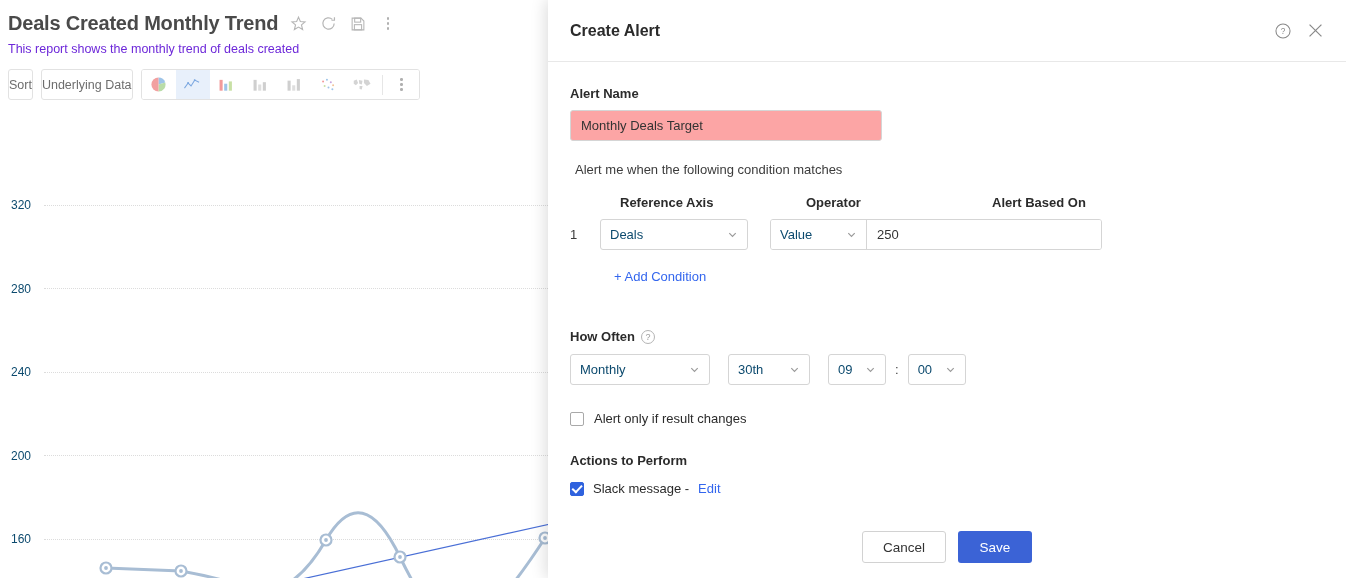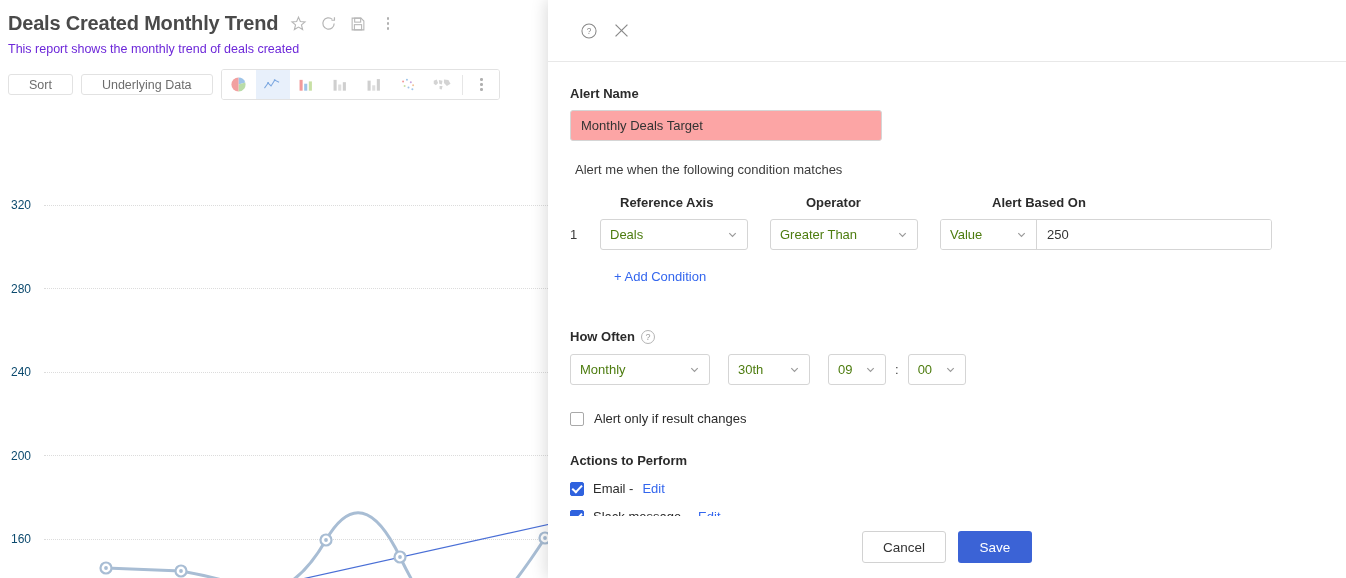--- a/index.html
+++ b/index.html
@@ -62,22 +62,22 @@
   
   #report-toolbar {
     position: absolute;
     left: 8px; top: 69px;
     display: flex;
     align-items: center;
     gap: 8px;
     height: 31px;
   }
   .tb-btn {
-    height: 21px;
-    padding: 0 20px;
+    height: 31px;
+    padding: 0 0;
     border: 1px solid #e2e2e2;
     border-radius: 3px;
     background: #fff;
     display: flex; align-items: center;
     font-size: 12.5px;
     color: #6d6d6d;
     cursor: pointer;
     white-space: nowrap;
   }
   #chart-type-group {
@@ -219,21 +219,21 @@
 
   .sel {
     height: 31px;
     border: 1px solid #d5d5d5;
     border-radius: 3px;
     background: #fff;
     display: flex;
     align-items: center;
     padding: 0 9px;
     font-size: 13px;
-    color: #4d7c0f;
+    color: #0c4a6e;
     cursor: pointer;
     position: relative;
   }
   .sel .sel-val { flex: 1; white-space: nowrap; overflow: hidden; }
   .chev {
     color: #9a9a9a;
     display: inline-flex;
     align-items: center;
     margin-left: 6px;
   }
@@ -536,20 +536,21 @@
         <circle cx="400" cy="447" r="1.9"></circle>
         <circle cx="545" cy="428" r="1.9"></circle>
       </g>
     </svg>
   </div>
 </div>
 
 <div id="modal">
 
   <div id="modal-header">
+    <div id="modal-title">Create Alert</div>
 
     <div class="mh-icon">
       <svg width="18" height="18" viewBox="0 0 24 24" fill="none" stroke="currentColor" stroke-width="1.4">
         <circle cx="12" cy="12" r="9.4"></circle>
         <text x="12" y="16.2" font-size="11" fill="currentColor" stroke="none" text-anchor="middle" font-family="Liberation Sans, sans-serif">?</text>
       </svg>
     </div>
 
     <div class="mh-icon">
       <svg width="19" height="19" viewBox="0 0 24 24" fill="none" stroke="currentColor" stroke-width="1.5">
@@ -580,28 +581,20 @@
 
       <div id="sel-ref" class="sel">
         <span class="sel-val">Deals</span>
         <span class="chev">
           <svg width="11" height="11" viewBox="0 0 12 12" fill="none" stroke="currentColor" stroke-width="1.3">
             <polyline points="2.5,4.5 6,8 9.5,4.5"></polyline>
           </svg>
         </span>
       </div>
 
-      <div id="sel-op" class="sel">
-        <span class="sel-val">Greater Than</span>
-        <span class="chev">
-          <svg width="11" height="11" viewBox="0 0 12 12" fill="none" stroke="currentColor" stroke-width="1.3">
-            <polyline points="2.5,4.5 6,8 9.5,4.5"></polyline>
-          </svg>
-        </span>
-      </div>
 
       <div id="based-wrap">
         <div id="sel-based" class="sel">
           <span class="sel-val">Value</span>
           <span class="chev">
             <svg width="11" height="11" viewBox="0 0 12 12" fill="none" stroke="currentColor" stroke-width="1.3">
               <polyline points="2.5,4.5 6,8 9.5,4.5"></polyline>
             </svg>
           </span>
         </div>
@@ -659,25 +652,20 @@
 
     
     <div id="result-changes-row">
       <div class="cbox"></div>
       <div class="cbox-text">Alert only if result changes</div>
     </div>
 
     
     <div id="actions-label" class="field-label">Actions to Perform</div>
 
-    <div class="action-row">
-      <div class="cbox checked"></div>
-      <div class="action-text">Email -</div>
-      <div class="edit-link">Edit</div>
-    </div>
 
     <div class="action-row">
       <div class="cbox checked"></div>
       <div class="action-text">Slack message -</div>
       <div class="edit-link">Edit</div>
     </div>
   </div>
 
   <div id="modal-footer">
     <button id="cancel-button">Cancel</button>

